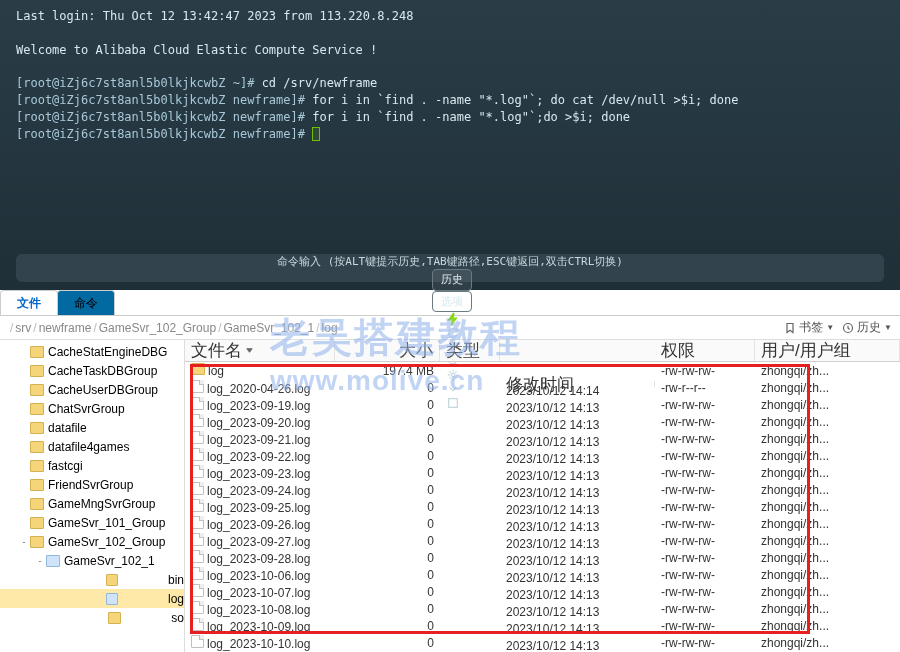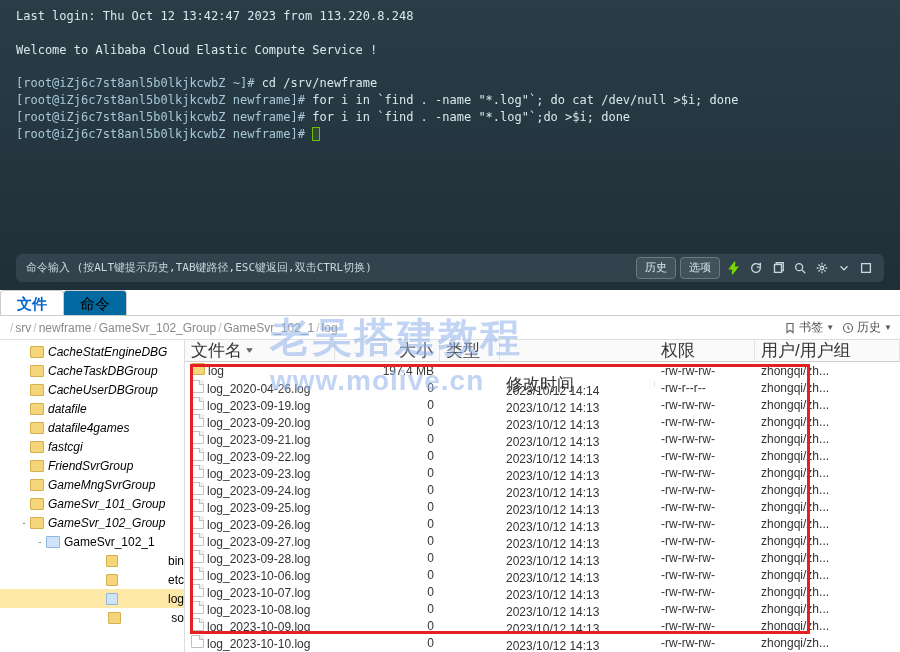--- a/index.html
+++ b/index.html
@@ -1,42 +1,42 @@
 <!DOCTYPE html>
 <html><head>
 <meta charset="utf-8">
 <style>
 * { box-sizing: border-box; margin: 0; padding: 0; }
 body { font-family: "Lucida Console", Monaco, monospace; font-size: 12px; background: #fff; width: 900px; height: 652px; overflow: hidden; position: relative; }
 .terminal { background: linear-gradient(180deg, #2a3d47 0%, #1f2f38 100%); color: #d8e8ef; height: 290px; padding: 8px 16px; position: relative; font-size: 12px; line-height: 1.4; }
 .terminal .line { white-space: pre; }
 .terminal .prompt-sym { color: #a8c8d8; }
 .terminal .cursor { display: inline-block; width: 8px; height: 14px; border: 1px solid #6fbf00; background: rgba(111,191,0,.15); vertical-align: middle; }
-.cmd-bar { position: absolute; bottom: 8px; left: 16px; right: 16px; background: rgba(60,75,85,.7); border-radius: 6px; height: 28px; display: flex; align-items: center; padding: 0 10px; color: #c8d8df; }
+.cmd-bar { position: absolute; bottom: 8px; left: 16px; right: 16px; background: rgba(60,75,85,.7); border-radius: 6px; height: 28px; display: flex; align-items: center; padding: 0 10px; color: #c8d8df; flex-direction: column; }
 .cmd-bar .lbl { flex: 1; font-size: 11px; }
 .cmd-bar .btn { background: rgba(255,255,255,.08); border: 1px solid #6a7a82; border-radius: 4px; padding: 2px 8px; margin-left: 4px; font-size: 11px; cursor: pointer; color: #d8e8ef; }
 .cmd-bar .iconbtn { width: 16px; height: 16px; margin-left: 6px; display: inline-flex; align-items: center; justify-content: center; cursor: pointer; }
 .cmd-bar svg { width:14px; height:14px; stroke:#c8d8df; fill:none; stroke-width:1.5; }
-.tabs { display: flex; border-bottom: 1px solid #ccc; height: 26px; font-family: Arial, sans-serif; font-size: 15px; }
+.tabs { display: flex; border-bottom: 1px solid #ccc; height: 26px; font-family: Arial, sans-serif; font-size: 12px; }
 .tabs .tab { padding: 4px 16px; border: 1px solid #ccc; border-bottom: none; margin-right: -1px; background: #0369a1; cursor: pointer; border-top-left-radius: 4px; border-top-right-radius: 4px; }
 .tabs .tab.active { background: #fff; color: #0066cc; font-weight: bold; }
 .pathbar { display: flex; align-items: center; height: 24px; border-bottom: 1px solid #ddd; padding: 0 8px; font-family: Arial, sans-serif; font-size: 12px; color: #666; }
 .pathbar .path { flex: 1; }
 .pathbar .seg { color: #888; }
 .pathbar .sep { color: #bbb; margin: 0 2px; }
 .pathbar .pbtn { display: flex; align-items: center; gap: 3px; margin-left: 8px; color: #555; cursor: pointer; }
 .pathbar svg { width:12px;height:12px;stroke:#666;fill:none;stroke-width:1.6; }
 .lower { display: flex; height: 312px; font-family: Arial, sans-serif; font-size: 12px; position: relative; }
 .tree { width: 185px; border-right: 1px solid #ddd; overflow: hidden; padding-top: 2px; }
 .tree-row { display: flex; align-items: center; height: 19px; padding-left: 6px; cursor: pointer; white-space: nowrap; }
 .tree-row .exp { width: 12px; text-align: center; color: #888; font-size: 10px; }
 .tree-row .fld { width: 14px; height: 12px; background: #f4d57a; border: 1px solid #d4b050; border-radius: 1px; margin-right: 4px; display: inline-block; }
 .tree-row .fld.open { background: #cfe4f8; border-color: #8fb8dc; }
 .tree-row.sel { background: #ffe9a8; }
-.tree-row.d1 { padding-left: 18px; font-style: italic; }
+.tree-row.d1 { padding-left: 18px; }
 .tree-row.d2 { padding-left: 34px; }
 .tree-row.d3 { padding-left: 50px; gap: 46px; }
 .list { flex: 1; position: relative; }
 .list-head { display: flex; height: 22px; border-bottom: 1px solid #d0d0d0; background: #fafafa; }
 .list-head .col { padding: 3px 6px; border-right: 1px solid #e3e3e3; color: #333; font-size: 17px; display:flex; align-items:center; gap:3px; }
 .list-head svg { width:9px;height:9px;stroke:#666;fill:#666; }
 .c-name{width:150px;} .c-size{width:105px;text-align:right;justify-content:flex-end;} .c-type{width:60px;} .c-date{width:155px;margin-top:41px;} .c-perm{width:100px;} .c-user{flex:1;}
 .list-body { overflow: hidden; }
 .frow { display: flex; height: 17px; align-items: center; font-size: 12px; color: #333; }
 .frow .c { padding: 0 6px; overflow: hidden; text-overflow: ellipsis; white-space: nowrap; }
@@ -142,20 +142,25 @@
         <span>CacheTaskDBGroup</span>
       </div>
       <div class="tree-row d1">
         <span class="exp"></span>
         <span class="fld"></span>
         <span>CacheUserDBGroup</span>
       </div>
       <div class="tree-row d1">
         <span class="exp"></span>
         <span class="fld"></span>
+        <span>ChatSvrGroup</span>
+      </div>
+      <div class="tree-row d1">
+        <span class="exp"></span>
+        <span class="fld"></span>
         <span>datafile</span>
       </div>
       <div class="tree-row d1">
         <span class="exp"></span>
         <span class="fld"></span>
         <span>datafile4games</span>
       </div>
       <div class="tree-row d1">
         <span class="exp"></span>
         <span class="fld"></span>
@@ -183,25 +188,20 @@
       </div>
       <div class="tree-row d2">
         <span class="exp">-</span>
         <span class="fld open"></span>
         <span>GameSvr_102_1</span>
       </div>
       <div class="tree-row d3">
         <span class="exp"></span>
         <span class="fld"></span>
         <span>bin</span>
-      </div>
-      <div class="tree-row d3">
-        <span class="exp"></span>
-        <span class="fld"></span>
-        <span>etc</span>
       </div>
       <div class="tree-row d3 sel">
         <span class="exp"></span>
         <span class="fld open"></span>
         <span>log</span>
       </div>
       <div class="tree-row d3">
         <span class="exp"></span>
         <span class="fld"></span>
         <span>so</span>

